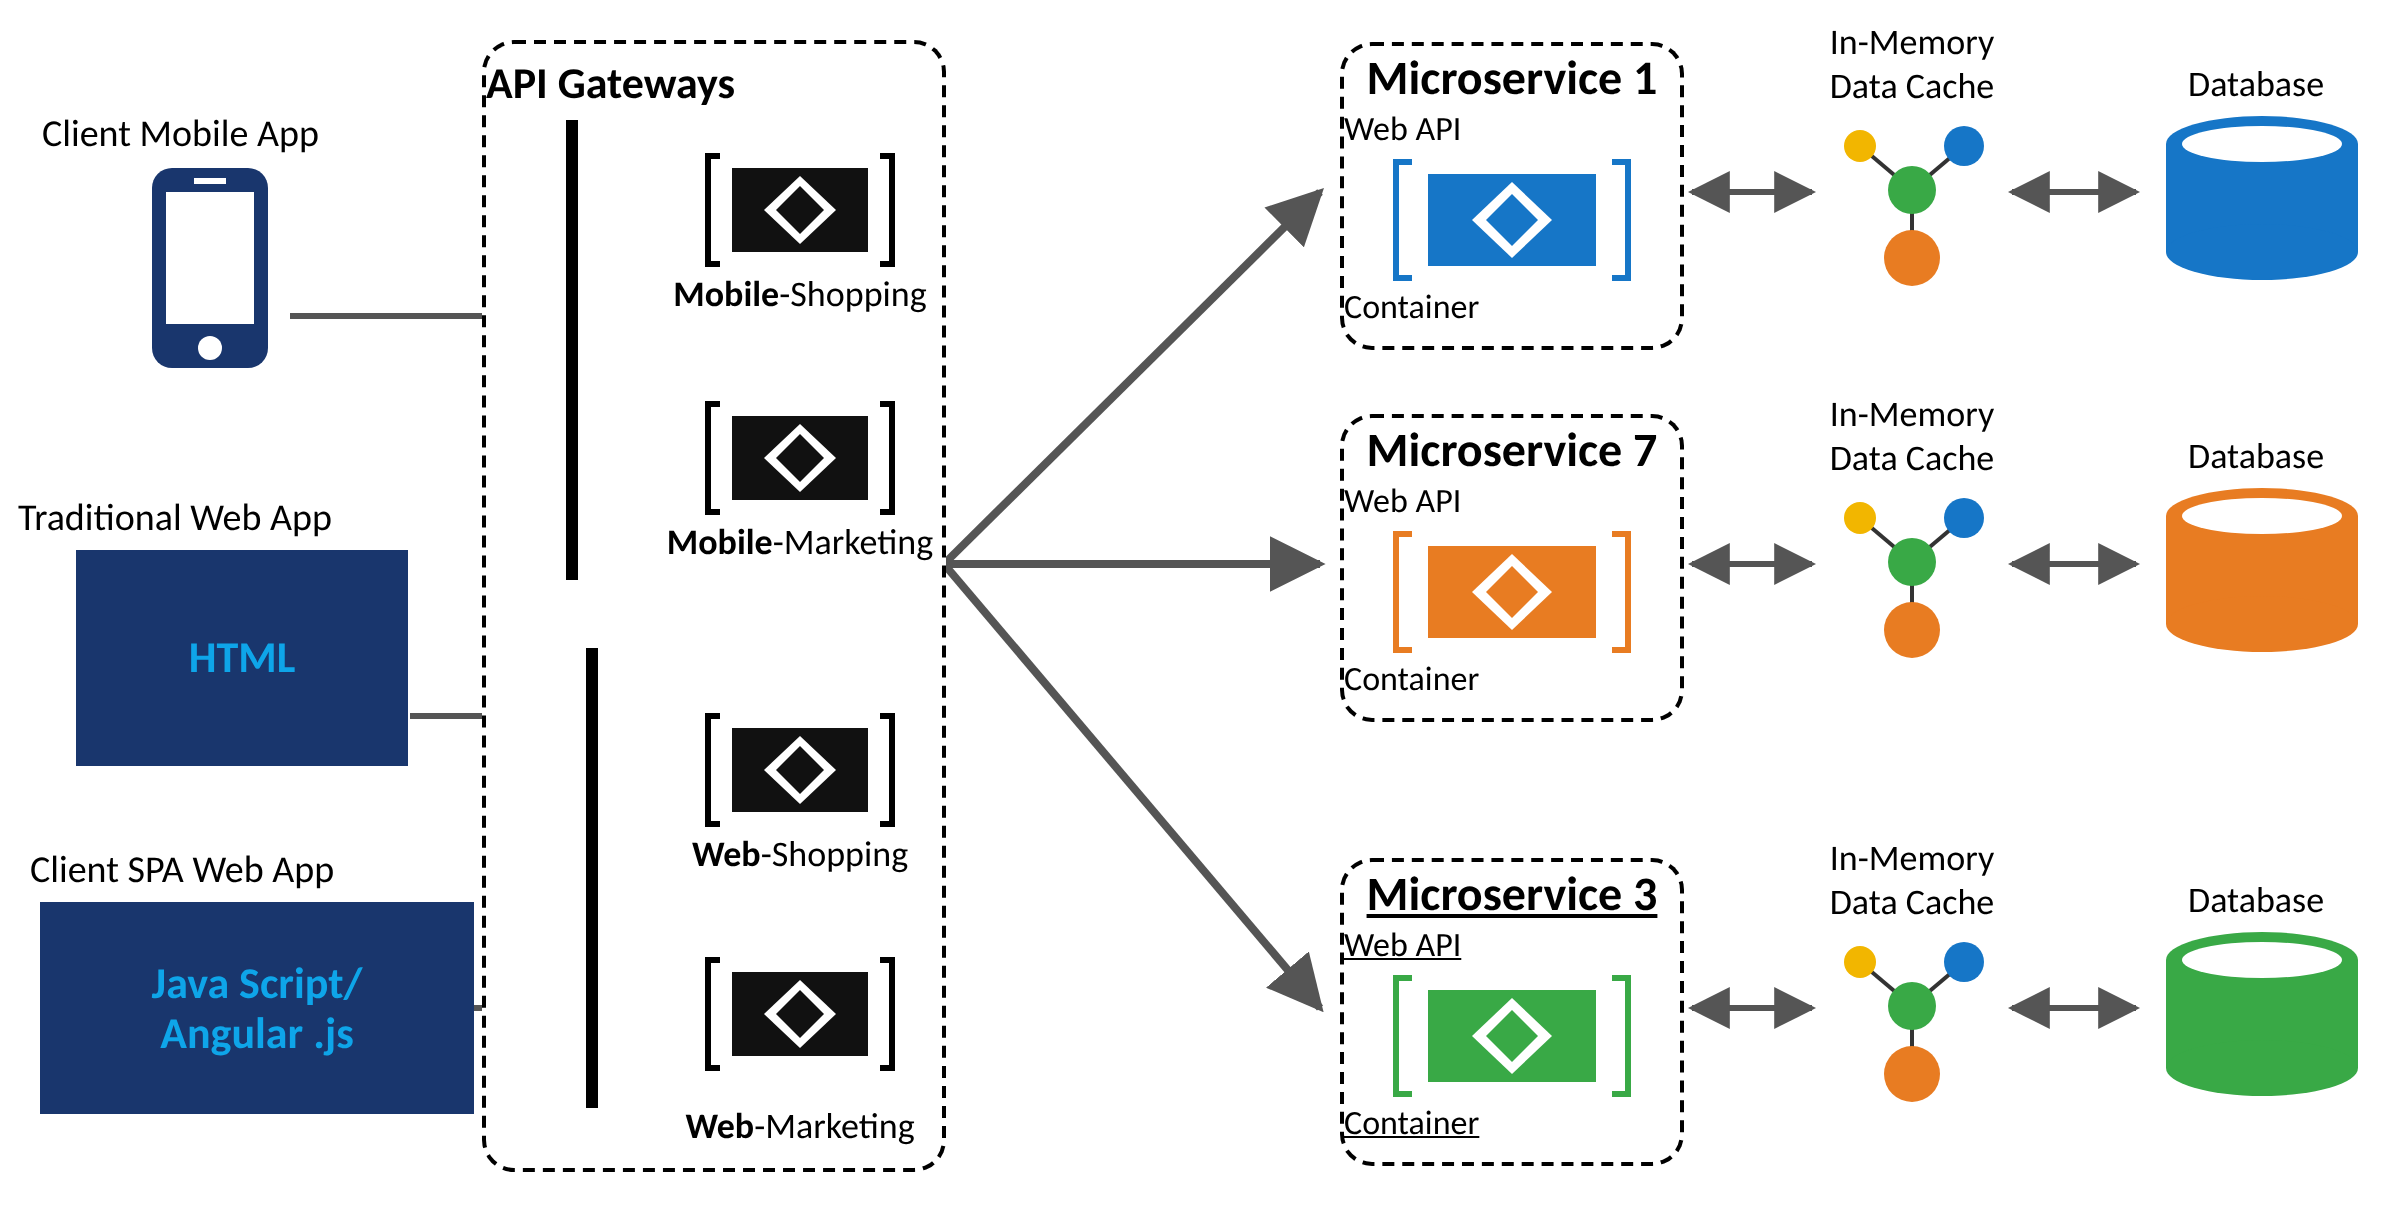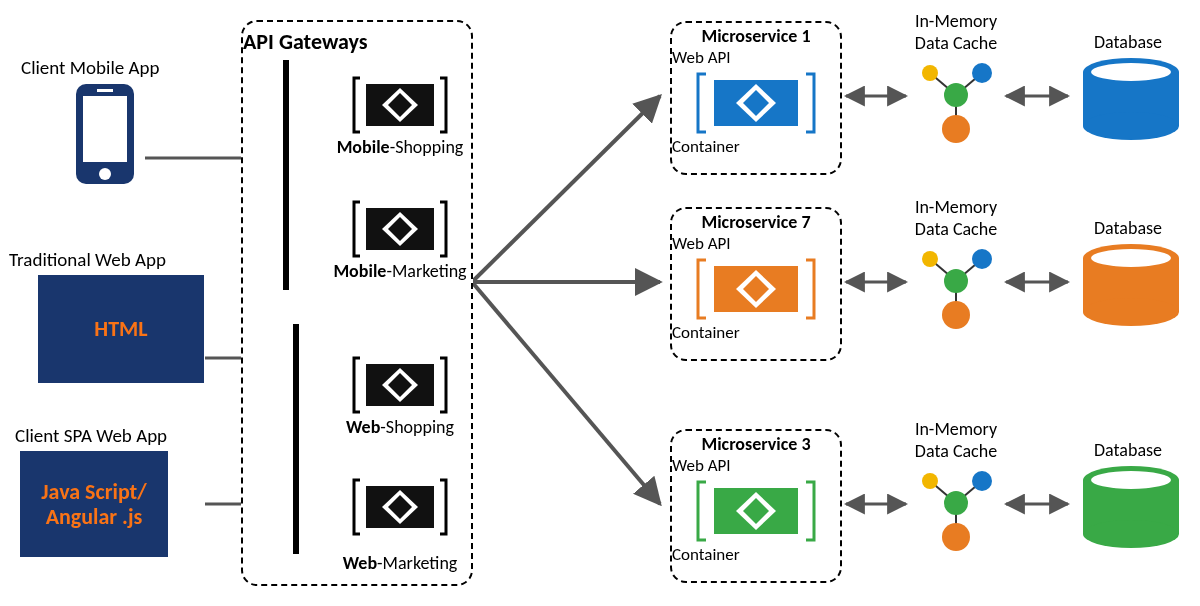--- a/index.html
+++ b/index.html
@@ -13,21 +13,21 @@
     overflow: hidden;
   }
   .abs { position: absolute; }
   .client-label {
     font-size: 19px;
     color: #000000;
     white-space: nowrap;
   }
   .blue-box {
     background: #19366d;
-    color: #f97316;
+    color: #0ea5e9;
     font-weight: bold;
     display: flex;
     align-items: center;
     justify-content: center;
     font-size: 22px;
     text-align: center;
     line-height: 1.15;
   }
   .dashed-box {
     border: 2px dashed #000;
@@ -41,21 +41,21 @@
     width: 100%;
   }
   .gw-caption {
     font-size: 18px;
     text-align: center;
     white-space: nowrap;
   }
   .gw-caption b { font-weight: bold; }
   .ms-title {
     font-weight: bold;
-    font-size: 18px;
+    font-size: 24px;
     text-align: center;
   }
   .ms-sub {
     font-size: 17px;
     text-align: left;
   }
   .small-label {
     font-size: 18px;
     text-align: center;
     white-space: nowrap;
@@ -109,21 +109,21 @@
   <circle cx="35" cy="92" r="6" fill="#fff"></circle>
   <rect x="27" y="7" width="16" height="3" fill="#fff"></rect>
 </svg>
 
 <div class="abs client-label" style="left:9px; top:248px;text-align:center;">Traditional Web App</div>
 <div class="abs blue-box" style="left:38px; top:275px; width:166px; height:108px;">
   <span>HTML</span>
 </div>
 
 <div class="abs client-label" style="left:15px; top:424px;">Client SPA Web App</div>
-<div class="abs blue-box" style="left:20px; top:451px; width:148px; height:106px;">
+<div class="abs blue-box" style="left:20px; top:451px; width:217px; height:106px;">
   <div>
     <span>Java Script/</span><br>
     <span>Angular .js</span>
   </div>
 </div>
 
 <div class="abs dashed-box" style="left:241px; top:20px; width:228px; height:562px;">
   <div class="section-title" style="margin-top:6px;">API Gateways</div>
 </div>
 
@@ -188,21 +188,21 @@
   <div class="ms-sub">Web API</div>
   <svg width="120" height="66" style="margin:2px auto 0;">
     <path d="M10,4 h-8 v58 h8 M110,4 h8 v58 h-8" stroke="#e87c22" stroke-width="3" fill="none"></path>
     <rect x="18" y="10" width="84" height="46" fill="#e87c22"></rect>
     <polygon points="60,14 80,33 60,52 40,33" fill="#fff"></polygon>
     <polygon points="60,20 73,33 60,46 47,33" fill="#e87c22"></polygon>
   </svg>
   <div class="ms-sub">Container</div>
 </div>
 
-<div class="abs dashed-box" style="left:670px; top:429px; width:168px; height:150px;">
+<div class="abs dashed-box" style="left:670px; top:429px; width:168px; height:150px;text-decoration:underline;">
   <div class="ms-title" style="margin-top:2px;">Microservice 3</div>
   <div class="ms-sub">Web API</div>
   <svg width="120" height="66" style="margin:2px auto 0;">
     <path d="M10,4 h-8 v58 h8 M110,4 h8 v58 h-8" stroke="#39a946" stroke-width="3" fill="none"></path>
     <rect x="18" y="10" width="84" height="46" fill="#39a946"></rect>
     <polygon points="60,14 80,33 60,52 40,33" fill="#fff"></polygon>
     <polygon points="60,20 73,33 60,46 47,33" fill="#39a946"></polygon>
   </svg>
   <div class="ms-sub">Container</div>
 </div>

